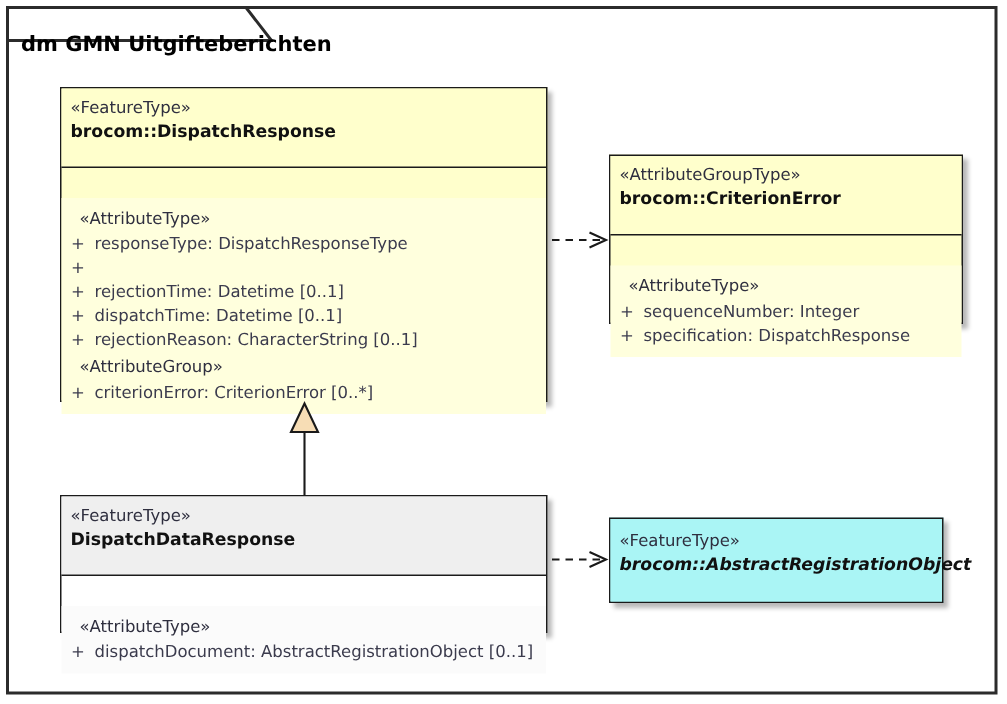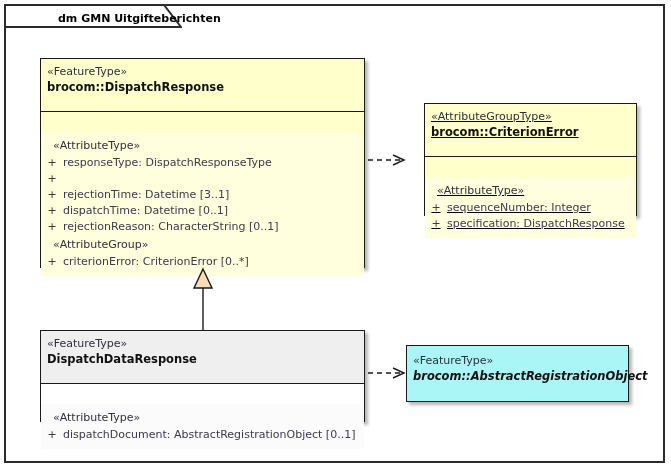--- a/index.html
+++ b/index.html
@@ -37,28 +37,27 @@
   #frame-title-tab .tab-shape {
     position: absolute;
     left: 0;
     top: 0;
     width: 178px;
     height: 24px;
   }
   #frame-title-label {
     position: absolute;
     left: 10px;
-    top: 8px;
-    font-size: 11px;
+    top: 18px;
+    font-size: 14px;
     font-weight: bold;
     color: #000000;
     white-space: nowrap;
     letter-spacing: 0px;
     z-index: 21;
-    margin-left: 44px;
   }
 
   
   .uml-class {
     position: absolute;
     box-sizing: border-box;
     border: 1.6px solid #1a1a1a;
     box-shadow: 3px 3px 3px rgba(0,0,0,0.28);
   }
   .uml-header {
@@ -183,42 +182,42 @@
 
     <div class="attr-row">
       <span class="attr-vis">+</span>
       <span class="attr-text">responseType: DispatchResponseType</span>
     </div>
     <div class="attr-row">
       <span class="attr-vis">+</span>
     </div>
     <div class="attr-row">
       <span class="attr-vis">+</span>
-      <span class="attr-text">rejectionTime: Datetime [3..1]</span>
+      <span class="attr-text">rejectionTime: Datetime [0..1]</span>
     </div>
     <div class="attr-row">
       <span class="attr-vis">+</span>
       <span class="attr-text">dispatchTime: Datetime [0..1]</span>
     </div>
     <div class="attr-row">
       <span class="attr-vis">+</span>
       <span class="attr-text">rejectionReason: CharacterString [0..1]</span>
     </div>
 
     <div class="group-label">«AttributeGroup»</div>
 
     <div class="attr-row">
       <span class="attr-vis">+</span>
       <span class="attr-text">criterionError: CriterionError [0..*]</span>
     </div>
 
   </div>
 </div>
 
-<div class="uml-class skin-yellow" style="left:424px; top:103px; width:213px; height:113px;text-decoration:underline;">
+<div class="uml-class skin-yellow" style="left:406px; top:103px; width:236px; height:113px;">
   <div class="uml-header" style="height:52px;">
     <div class="uml-stereo">«AttributeGroupType»</div>
     <div class="uml-name">brocom::CriterionError</div>
   </div>
   <div class="uml-sep"></div>
   <div class="uml-body">
     <div class="group-label">«AttributeType»</div>
     <div class="attr-row">
       <span class="attr-vis">+</span>
       <span class="attr-text">sequenceNumber: Integer</span>

